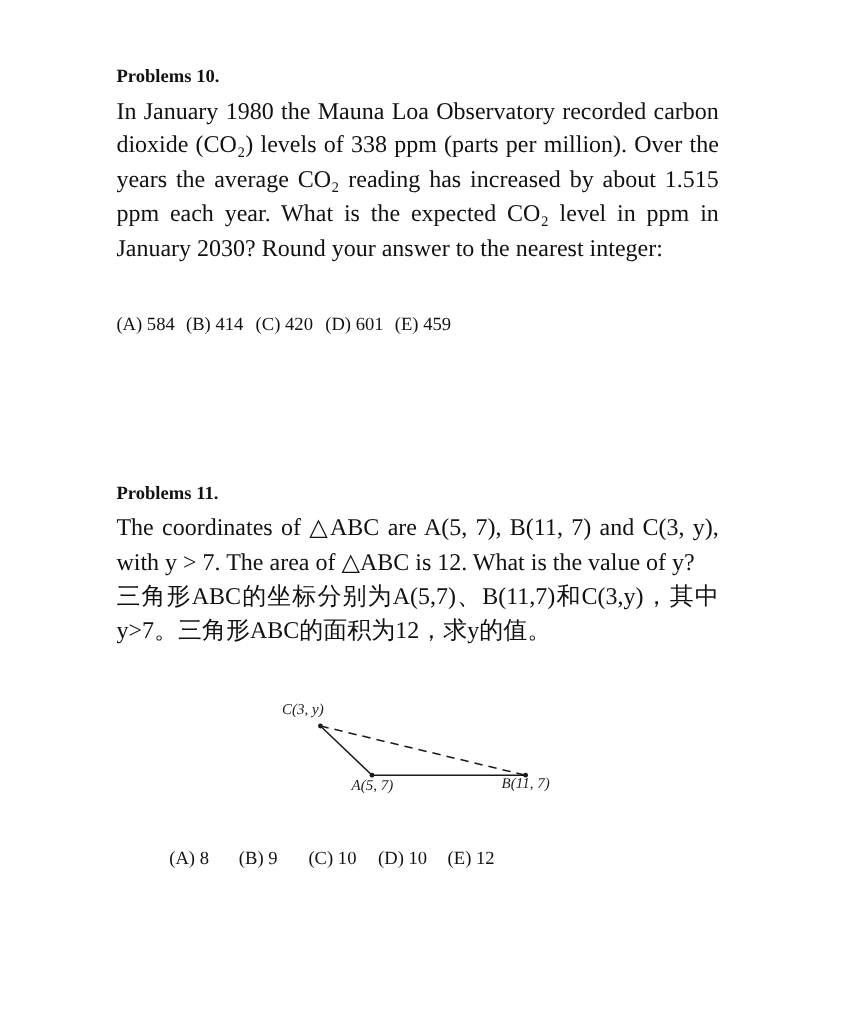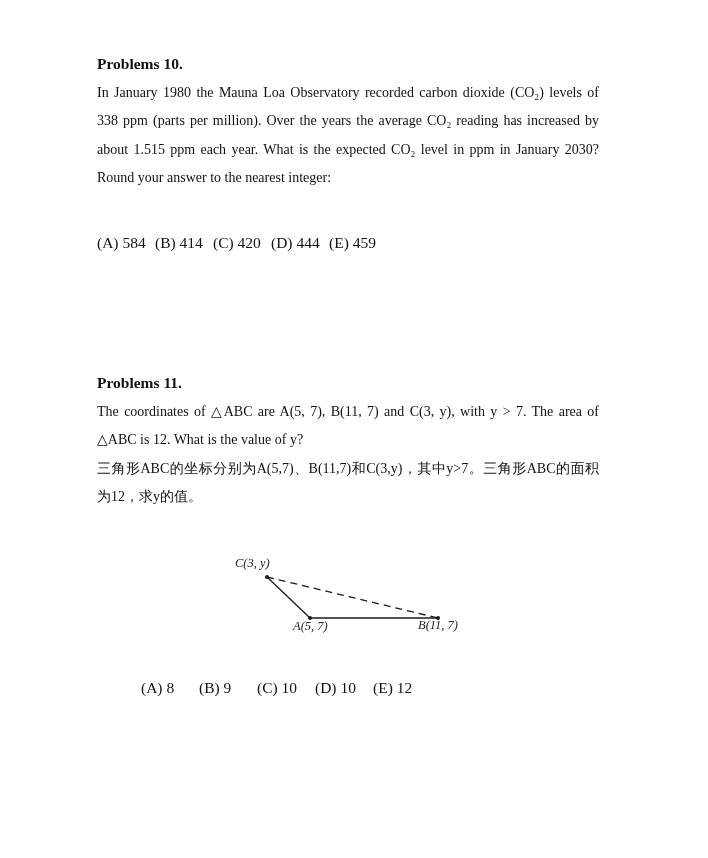--- a/index.html
+++ b/index.html
@@ -18,21 +18,21 @@
     top: 50px;
     width: 502px;
   }
   .problem-title {
     font-weight: bold;
     font-size: 15.5px;
     line-height: 28.5px;
     margin: 0;
   }
   .para {
-    font-size: 14px;
+    font-size: 20px;
     line-height: 28.5px;
     text-align: justify;
     margin: 0;
   }
   .para.cjk { text-justify: inter-ideograph; }
   .options-row {
     display: flex;
     margin-top: 36px;
     font-size: 15.5px;
     line-height: 28.5px;
@@ -83,21 +83,21 @@
 <div class="page">
   <div class="content">
 
     <p class="problem-title">Problems 10.</p>
     <p class="para">In January 1980 the Mauna Loa Observatory recorded carbon dioxide (CO₂) levels of 338 ppm (parts per million). Over the years the average CO₂ reading has increased by about 1.515 ppm each year. What is the expected CO₂ level in ppm in January 2030? Round your answer to the nearest integer:</p>
 
     <div class="options-row">
       <span class="option">(A) 584</span>
       <span class="option">(B) 414</span>
       <span class="option">(C) 420</span>
-      <span class="option">(D) 444</span>
+      <span class="option">(D) 601</span>
       <span class="option">(E) 459</span>
     </div>
 
     <p class="problem-title problem-11-title">Problems 11.</p>
     <p class="para">The coordinates of  △ABC are A(5, 7), B(11, 7) and C(3, y), with y &gt; 7. The area of  △ABC is 12. What is the value of y?</p>
     <p class="para cjk">三角形ABC的坐标分别为A(5,7)、B(11,7)和C(3,y)，其中y&gt;7。三角形ABC的面积为12，求y的值。</p>
 
     <div class="diagram">
       <svg width="262" height="82" viewBox="0 0 262 82">
         <line x1="44" y1="25" x2="87" y2="66" stroke="#1a1a1a" stroke-width="1.3"></line>

